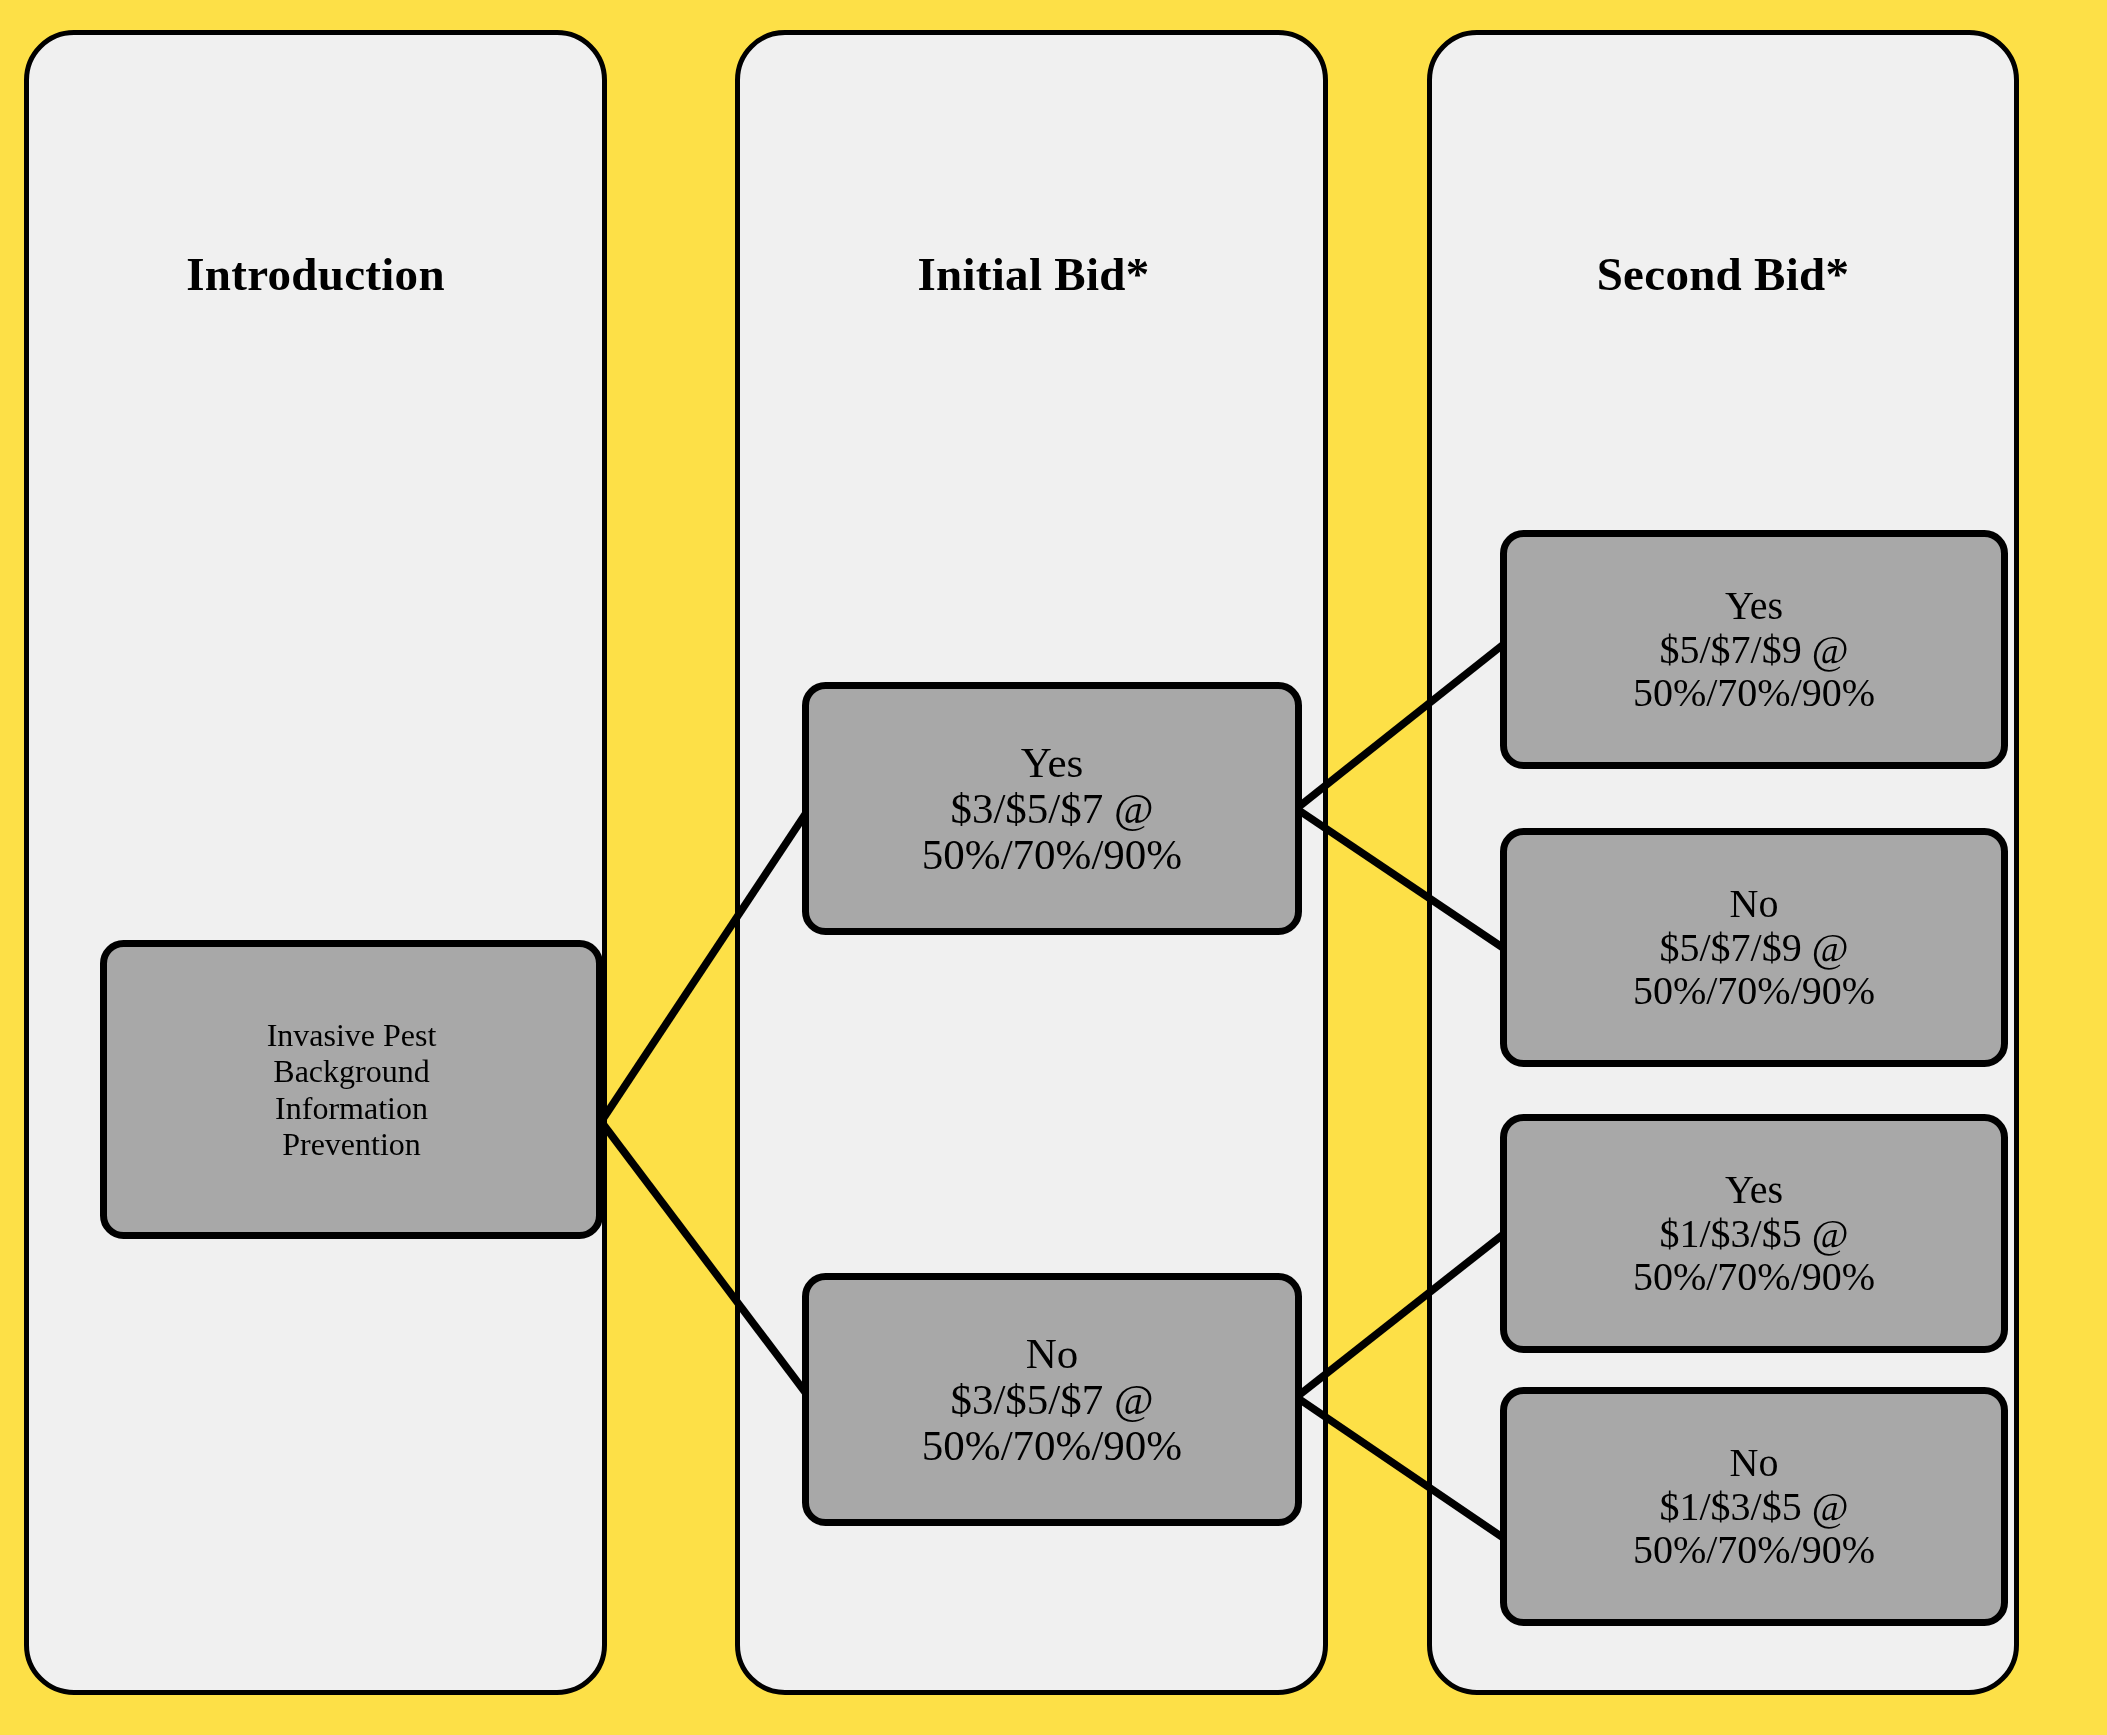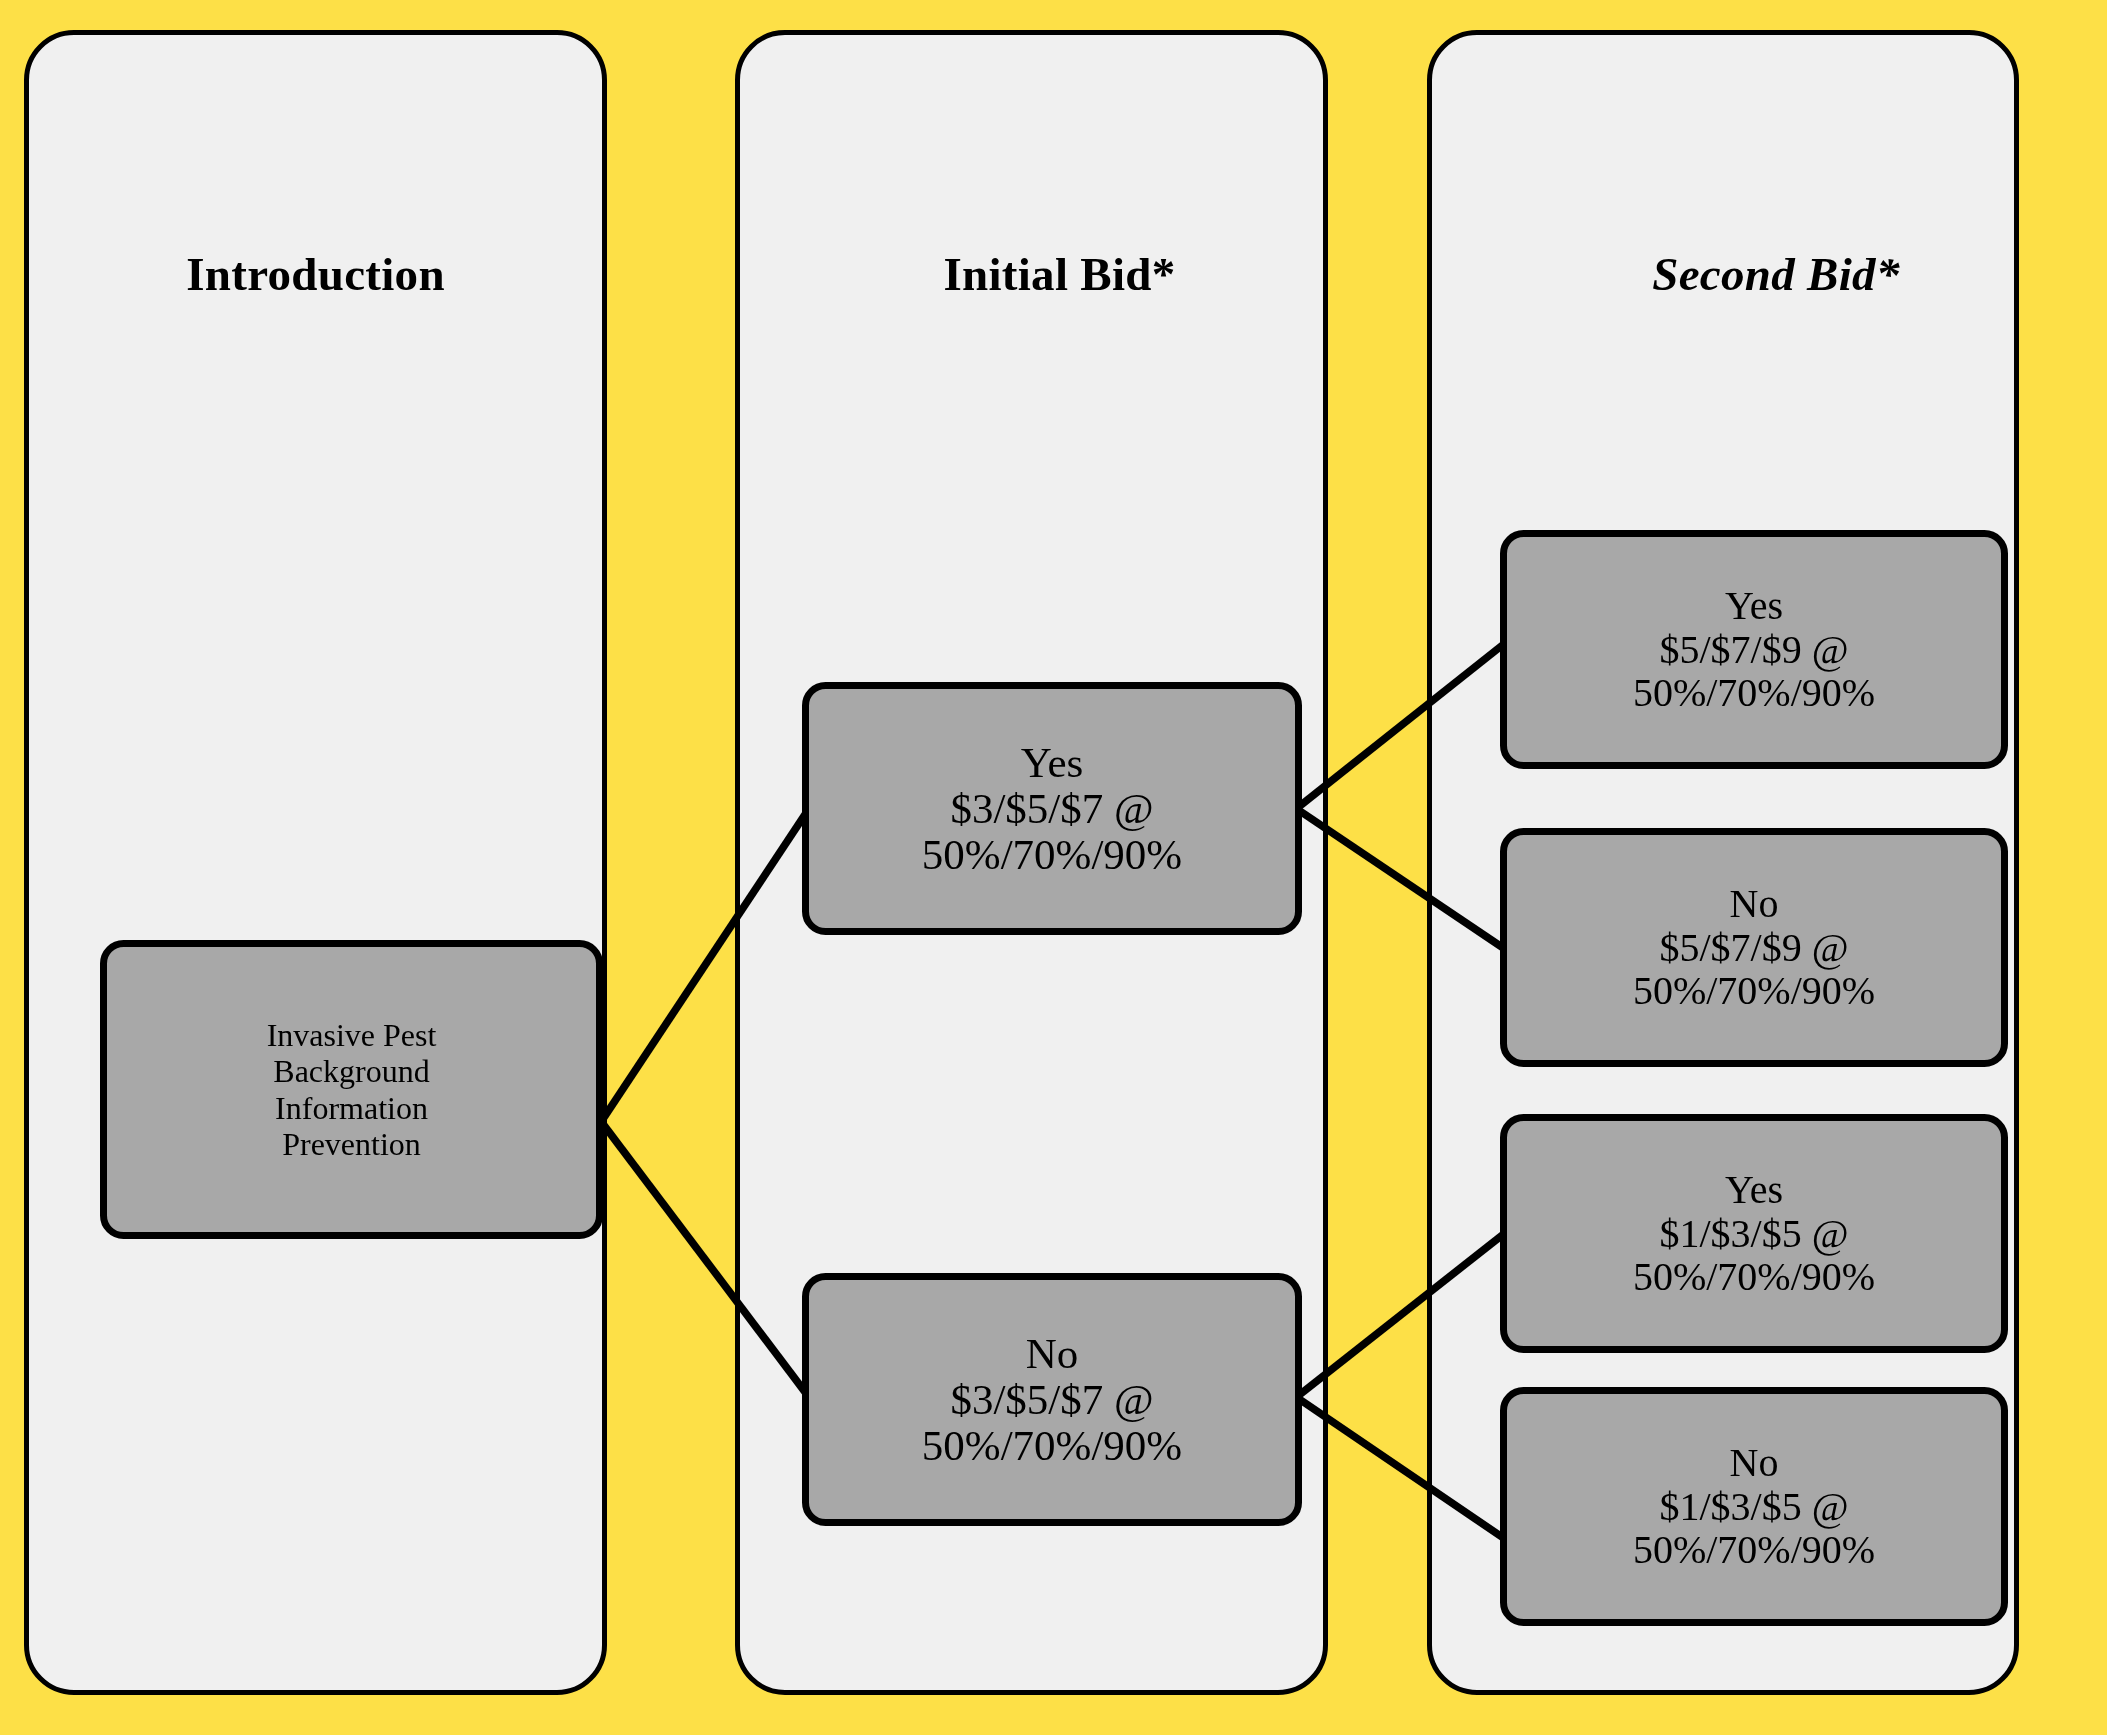--- a/index.html
+++ b/index.html
@@ -79,22 +79,22 @@
 </head>
 <body>
 
 <div id="stage">
 
   <div class="panel" style="left:24px; top:30px; width:583px; height:1665px;"></div>
   <div class="panel" style="left:735px; top:30px; width:593px; height:1665px;"></div>
   <div class="panel" style="left:1427px; top:30px; width:592px; height:1665px;"></div>
 
   <div class="panel-title" style="left:24px; width:583px; top:249px;">Introduction</div>
-  <div class="panel-title" style="left:735px; width:597px; top:249px;padding-left:26px;">Initial Bid*</div>
-  <div class="panel-title" style="left:1480px; width:592px; top:249px;font-style:italic;">Second Bid*</div>
+  <div class="panel-title" style="left:735px; width:597px; top:249px;">Initial Bid*</div>
+  <div class="panel-title" style="left:1427px; width:592px; top:249px;">Second Bid*</div>
 
   <svg id="links" viewBox="0 0 3044 2506">
     <g fill="none" stroke="#000000" stroke-width="11" stroke-linecap="butt">
 
       <path d="M 868 1620 L 1168 1168"></path>
 
       <path d="M 868 1620 L 1168 2018"></path>
 
       <path d="M 1872 1168 L 2172 930"></path>
 

